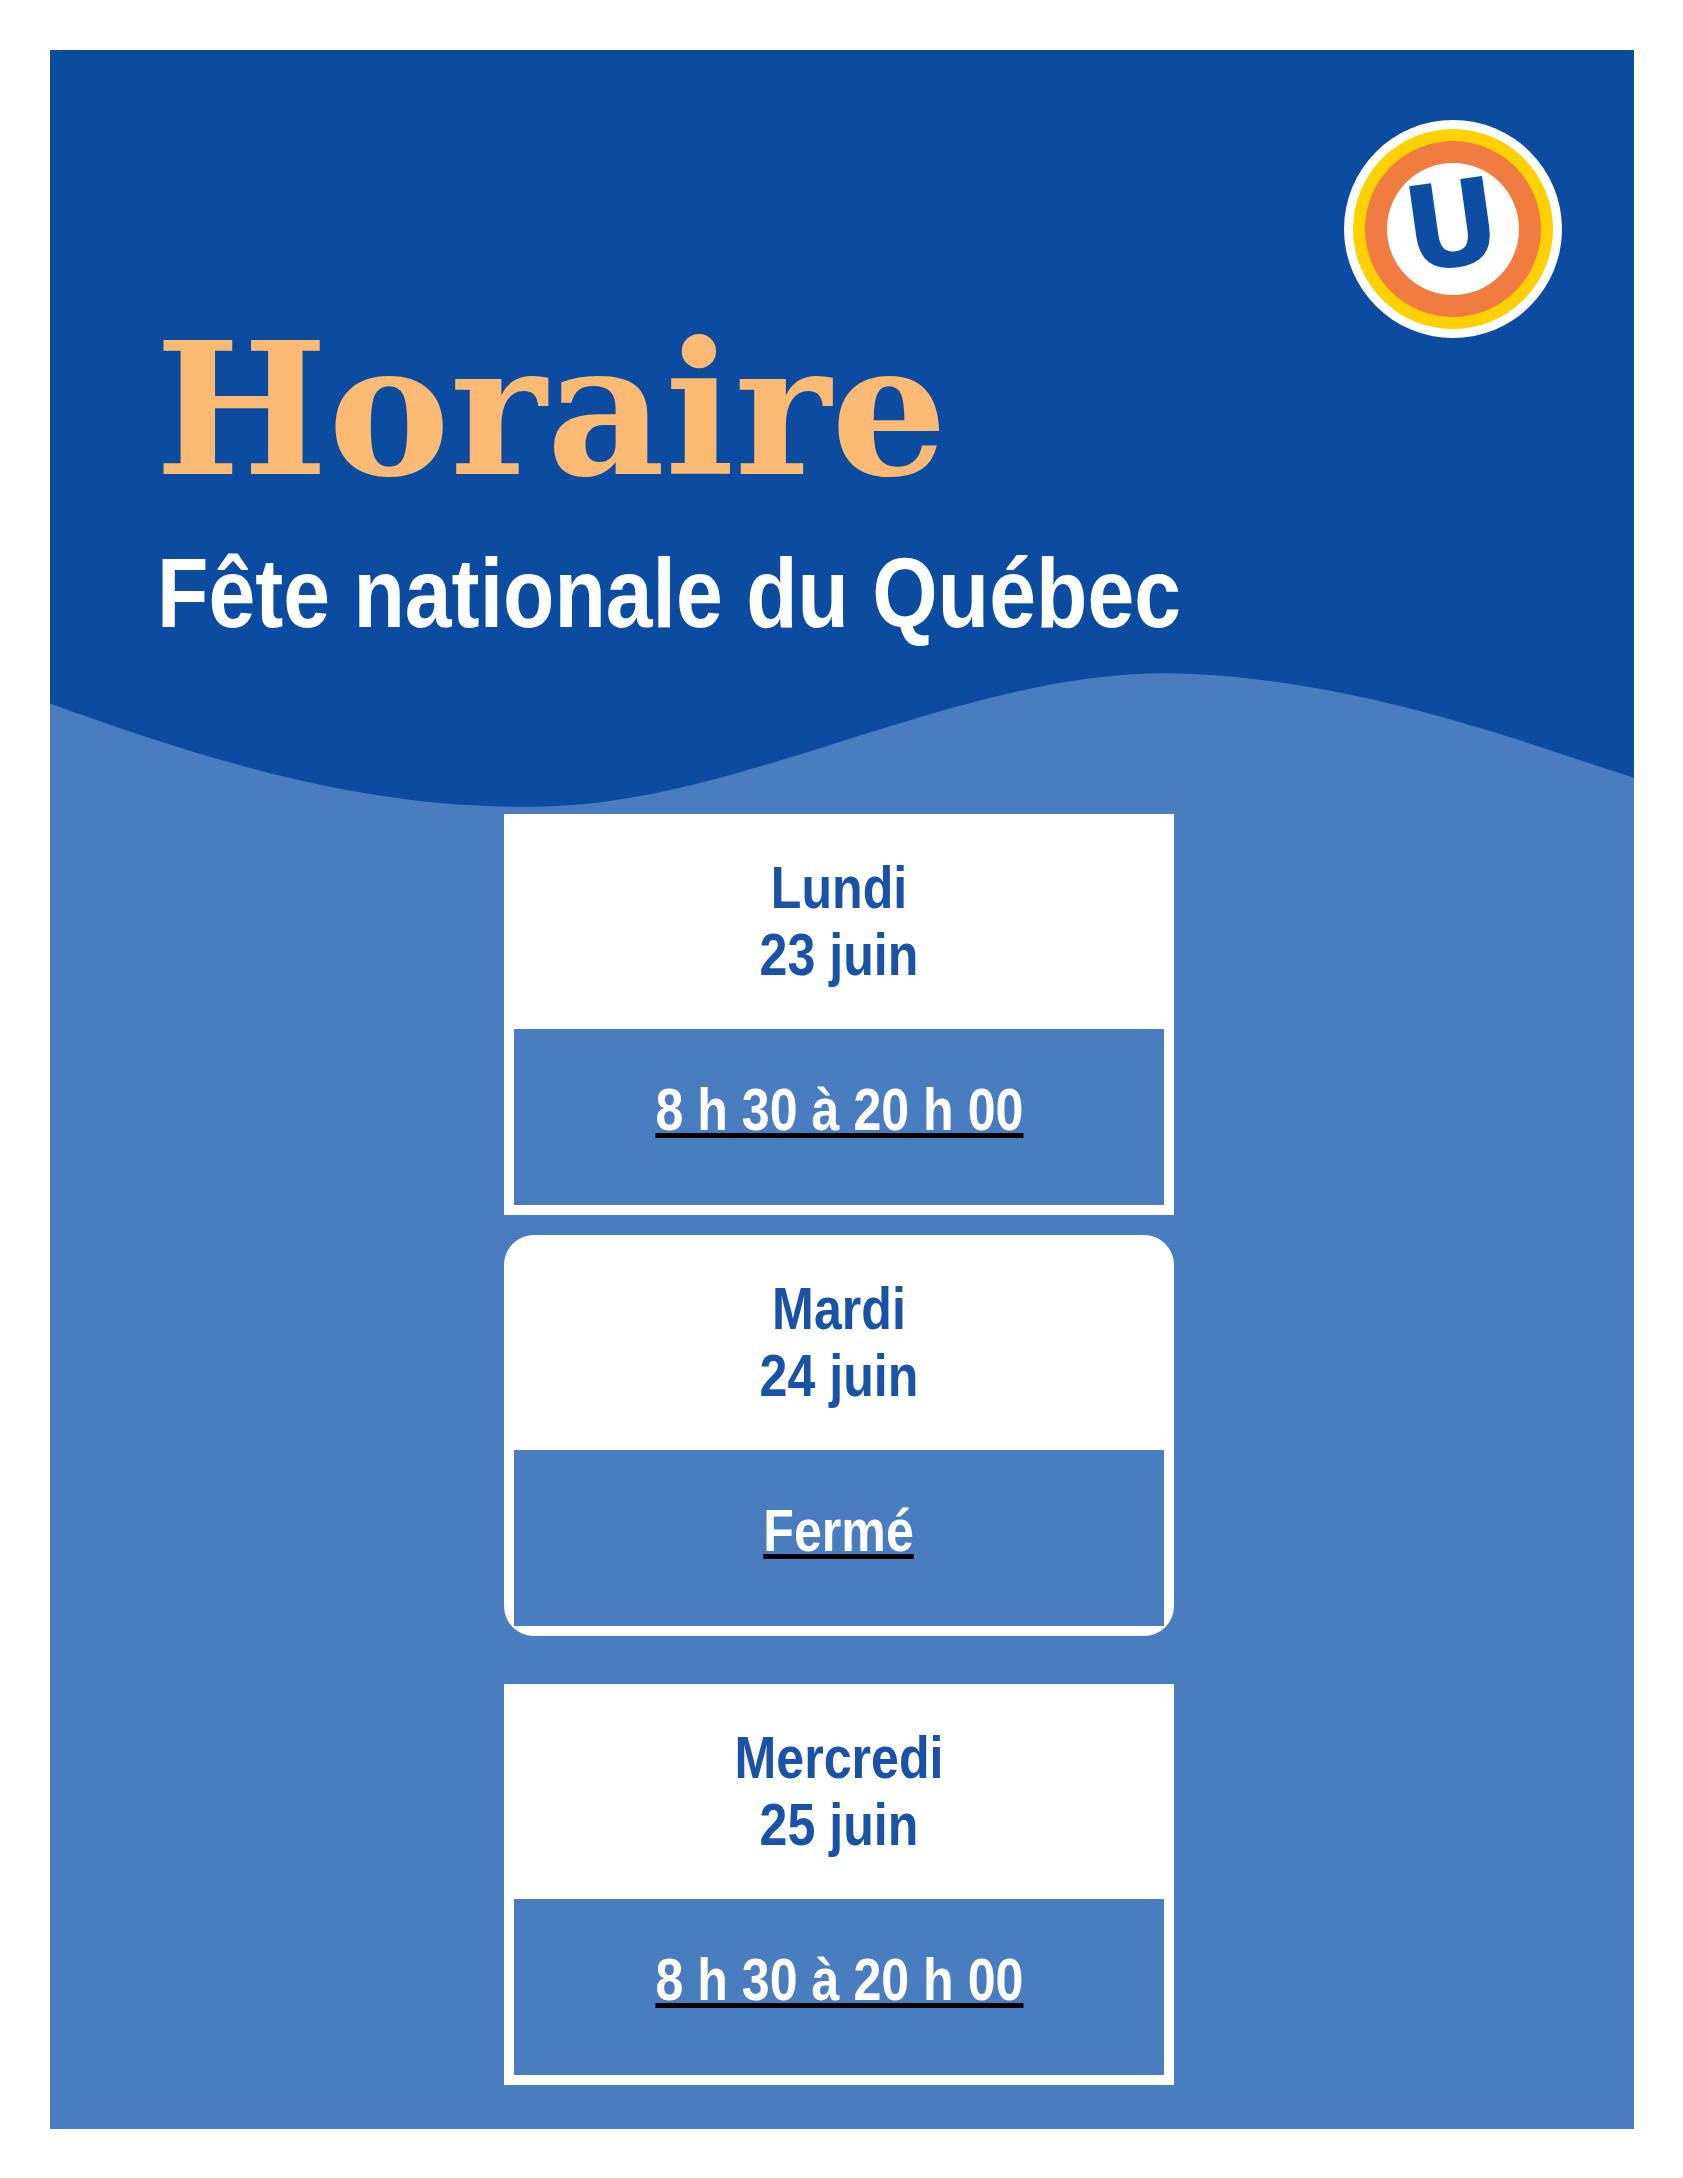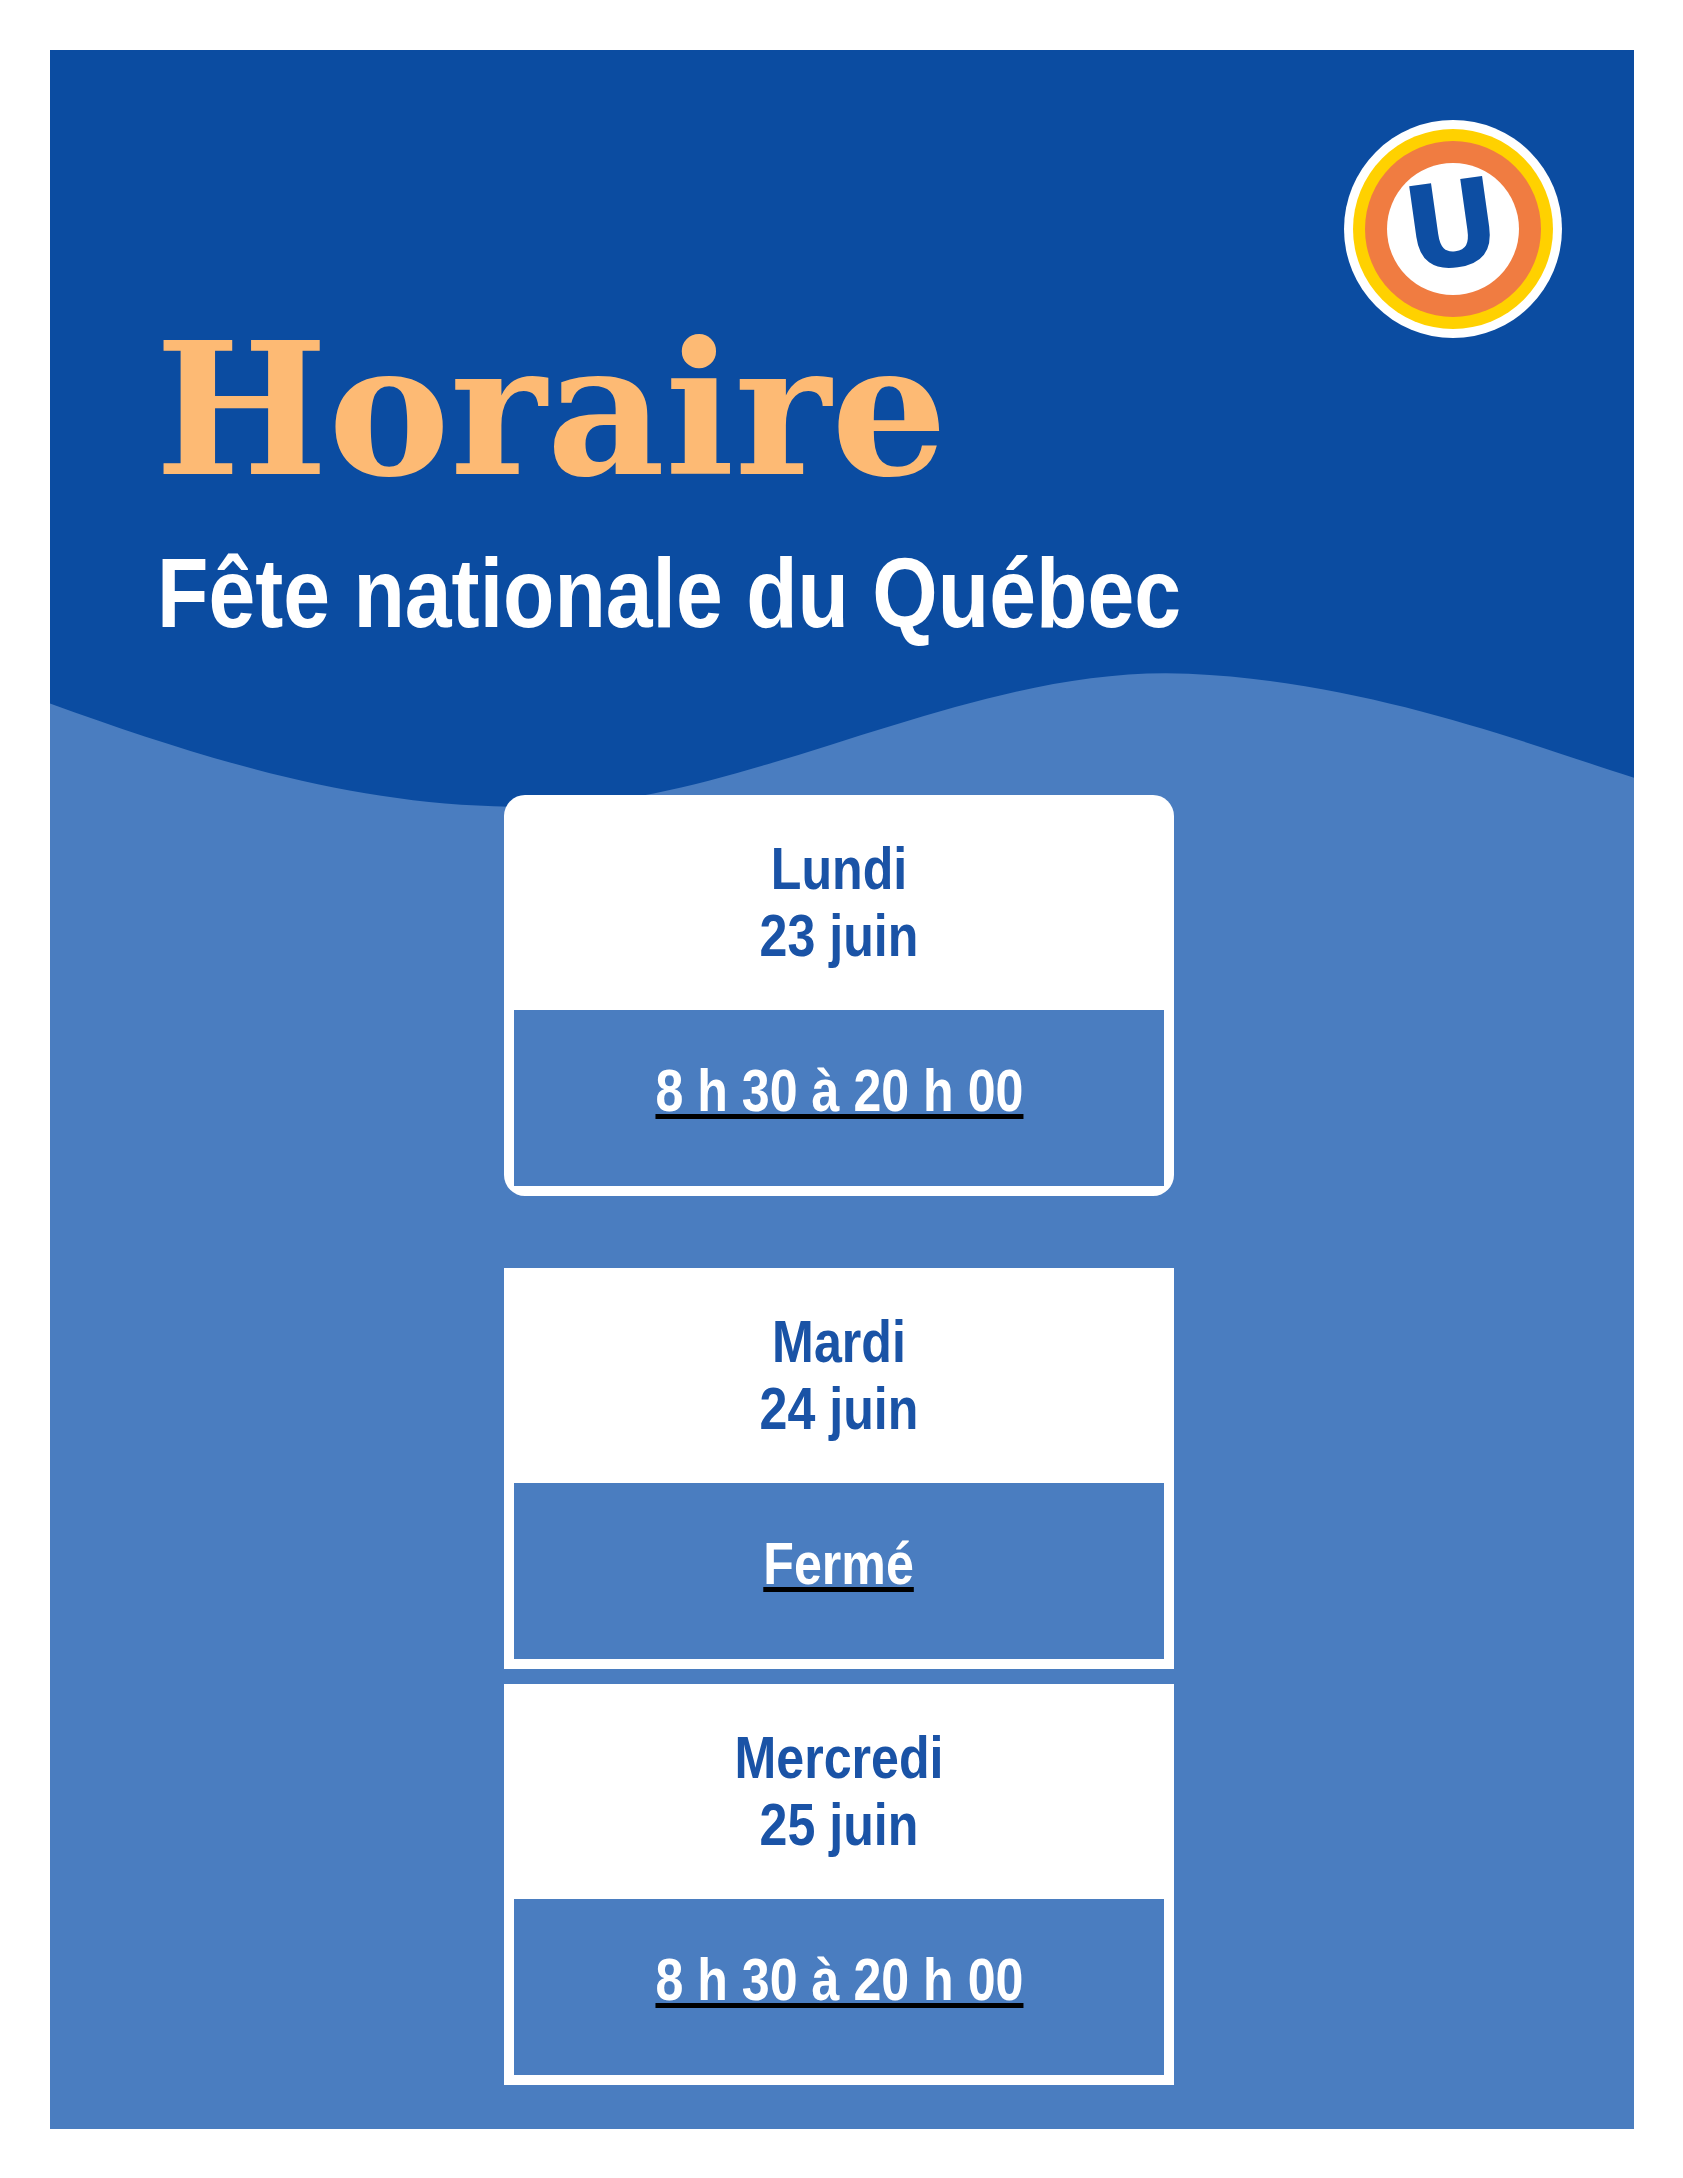--- a/index.html
+++ b/index.html
@@ -82,22 +82,22 @@
     transform:scaleX(0.85);
     transform-origin:left center;
   }
   
   .card {
     position:absolute;
     left:454px;
     width:670px; height:401px;
     background:var(--card-white, #ffffff);
   }
-  .card.c0 { top:745px;border-radius:21px; }
-  .card.c1 { top:1218px; }
+  .card.c0 { top:764px; }
+  .card.c1 { top:1185px;border-radius:30px; }
   .card.c2 { top:1617px;margin-top:17px; }
   .day-block {
     position:absolute; left:0; right:0; top:0; height:215px;
     display:flex; flex-direction:column;
     align-items:center; justify-content:center;
     color:var(--day-text-blue, #1A53A6);
     font-weight:bold;
     font-size:59px;
     line-height:67px;
     transform:scaleX(0.85);

